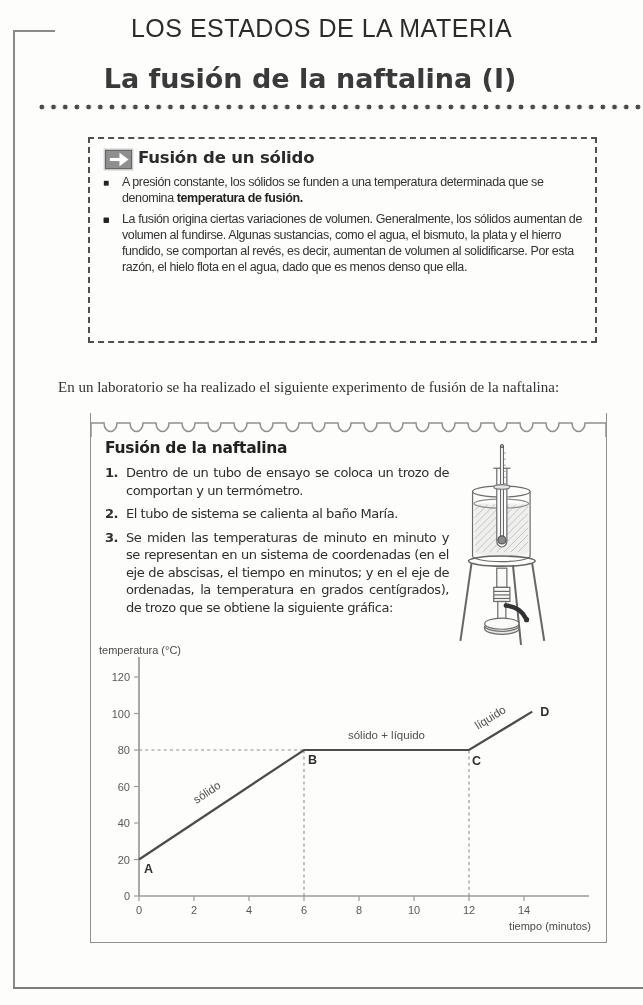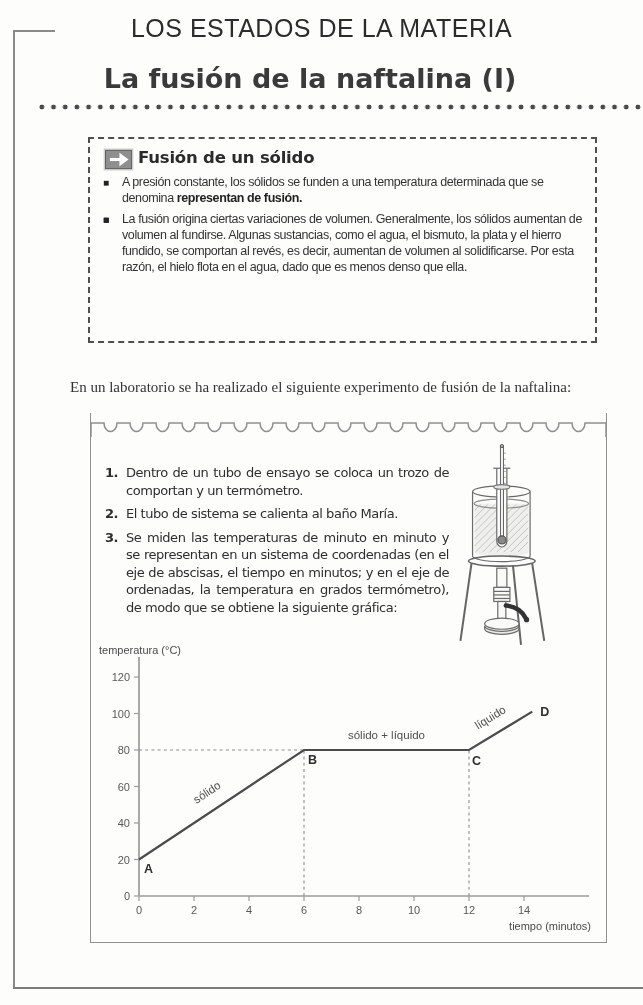--- a/index.html
+++ b/index.html
@@ -30,21 +30,21 @@
   .info-title { font-family:"DejaVu Sans", sans-serif; font-weight:700;
                 font-size:16.5px; color:#2b2b2b; letter-spacing:-.2px; }
   .arrow-icon { width:31px; height:23px; flex:0 0 auto; }
   .bullets { list-style:none; }
   .bullets li { position:relative; padding-left:19px; margin-bottom:5px;
                 font-size:12.5px; line-height:16px; letter-spacing:-.4px; color:#333; }
   .bullets .sq { position:absolute; left:0; top:1px; font-size:10px; color:#222; }
   .bullets b { color:#222; }
 
   
-  .intro { left:70px; top:379px; width:560px;
+  .intro { left:58px; top:379px; width:560px;
            font-family:"Liberation Serif", serif; font-size:15px; color:#333; }
 
   
   .exp-box { left:90px; top:413px; width:517px; height:530px; background:#fdfdfc;
              border-left:1.5px solid #909090; border-right:1.5px solid #909090;
              border-bottom:1.5px solid #909090; }
   .scallop { position:absolute; left:-1px; top:-1px; width:517px; height:26px; }
   .exp-title { position:absolute; left:14px; top:26px;
                font-family:"DejaVu Sans", sans-serif; font-weight:700;
                font-size:15.5px; color:#222; letter-spacing:-.3px; }
@@ -79,54 +79,55 @@
     <svg class="arrow-icon" viewBox="0 0 32 24">
       <rect x="0.5" y="0.5" width="31" height="23" fill="#cfcfcf"></rect>
       <rect x="2.5" y="2.5" width="27" height="19" fill="#8f8f8f" stroke="#5e5e5e" stroke-width="1"></rect>
       <line x1="7" y1="12" x2="19" y2="12" stroke="#ffffff" stroke-width="3.2"></line>
       <polygon points="17,5 26.5,12 17,19" fill="#ffffff"></polygon>
     </svg>
     <span class="info-title">Fusión de un sólido</span>
   </div>
   <ul class="bullets">
     <li>
-      <span class="sq">■</span><span>A presión constante, los sólidos se funden a una temperatura determinada que se denomina </span><b>representan de fusión.</b>
+      <span class="sq">■</span><span>A presión constante, los sólidos se funden a una temperatura determinada que se denomina </span><b>temperatura de fusión.</b>
     </li>
     <li>
       <span class="sq">■</span>
     </li>
     <li>
       <span class="sq">■</span>
     </li>
     <li>
       <span class="sq">■</span><span>La fusión origina ciertas variaciones de volumen. Generalmente, los sólidos aumentan de volumen al fundirse. Algunas sustancias, como el agua, el bismuto, la plata y el hierro fundido, se comportan al revés, es decir, aumentan de volumen al solidificarse. Por esta razón, el hielo flota en el agua, dado que es menos denso que ella.</span>
     </li>
   </ul>
 </div>
 
 <div class="abs intro">En un laboratorio se ha realizado el siguiente experimento de fusión de la naftalina:</div>
 
 <div class="abs exp-box">
   <svg class="scallop" viewBox="0 0 517 26">
     <path id="scallop-path" d="M1 25 L1 11 h13 a6.5 8.5 0 0 0 13 0 h13 a6.5 8.5 0 0 0 13 0 h13 a6.5 8.5 0 0 0 13 0 h13 a6.5 8.5 0 0 0 13 0 h13 a6.5 8.5 0 0 0 13 0 h13 a6.5 8.5 0 0 0 13 0 h13 a6.5 8.5 0 0 0 13 0 h13 a6.5 8.5 0 0 0 13 0 h13 a6.5 8.5 0 0 0 13 0 h13 a6.5 8.5 0 0 0 13 0 h13 a6.5 8.5 0 0 0 13 0 h13 a6.5 8.5 0 0 0 13 0 h13 a6.5 8.5 0 0 0 13 0 h13 a6.5 8.5 0 0 0 13 0 h13 a6.5 8.5 0 0 0 13 0 h13 a6.5 8.5 0 0 0 13 0 h13 a6.5 8.5 0 0 0 13 0 h13 a6.5 8.5 0 0 0 13 0 h13 a6.5 8.5 0 0 0 13 0 H516 V25" fill="none" stroke="#909090" stroke-width="1.5"></path>
   </svg>
 
+  <div class="exp-title">Fusión de la naftalina</div>
 
   <ol class="steps">
     <li>
       <span class="num">1.</span>
       <span class="stx">Dentro de un tubo de ensayo se coloca un trozo de comportan y un termómetro.</span>
     </li>
     <li>
       <span class="num">2.</span>
       <span class="stx">El tubo de sistema se calienta al baño María.</span>
     </li>
     <li>
       <span class="num">3.</span>
-      <span class="stx">Se miden las temperaturas de minuto en minuto y se representan en un sistema de coordenadas (en el eje de abscisas, el tiempo en minutos; y en el eje de ordenadas, la temperatura en grados termómetro), de modo que se obtiene la siguiente gráfica:</span>
+      <span class="stx">Se miden las temperaturas de minuto en minuto y se representan en un sistema de coordenadas (en el eje de abscisas, el tiempo en minutos; y en el eje de ordenadas, la temperatura en grados centígrados), de trozo que se obtiene la siguiente gráfica:</span>
     </li>
   </ol>
 
   <svg class="apparatus" viewBox="0 0 120 210">
     <g stroke="#6b6b6b" stroke-width="1.2" fill="none">
 
       <path d="M15 60 L15 108 A27 5.5 0 0 0 68.5 108 L68.5 60" fill="#efefed" stroke="none"></path>
       <g stroke="#b8b8b6" stroke-width="0.8">
           <line x1="15" y1="67" x2="21" y2="61"></line>
           <line x1="15" y1="74" x2="28" y2="61"></line>

